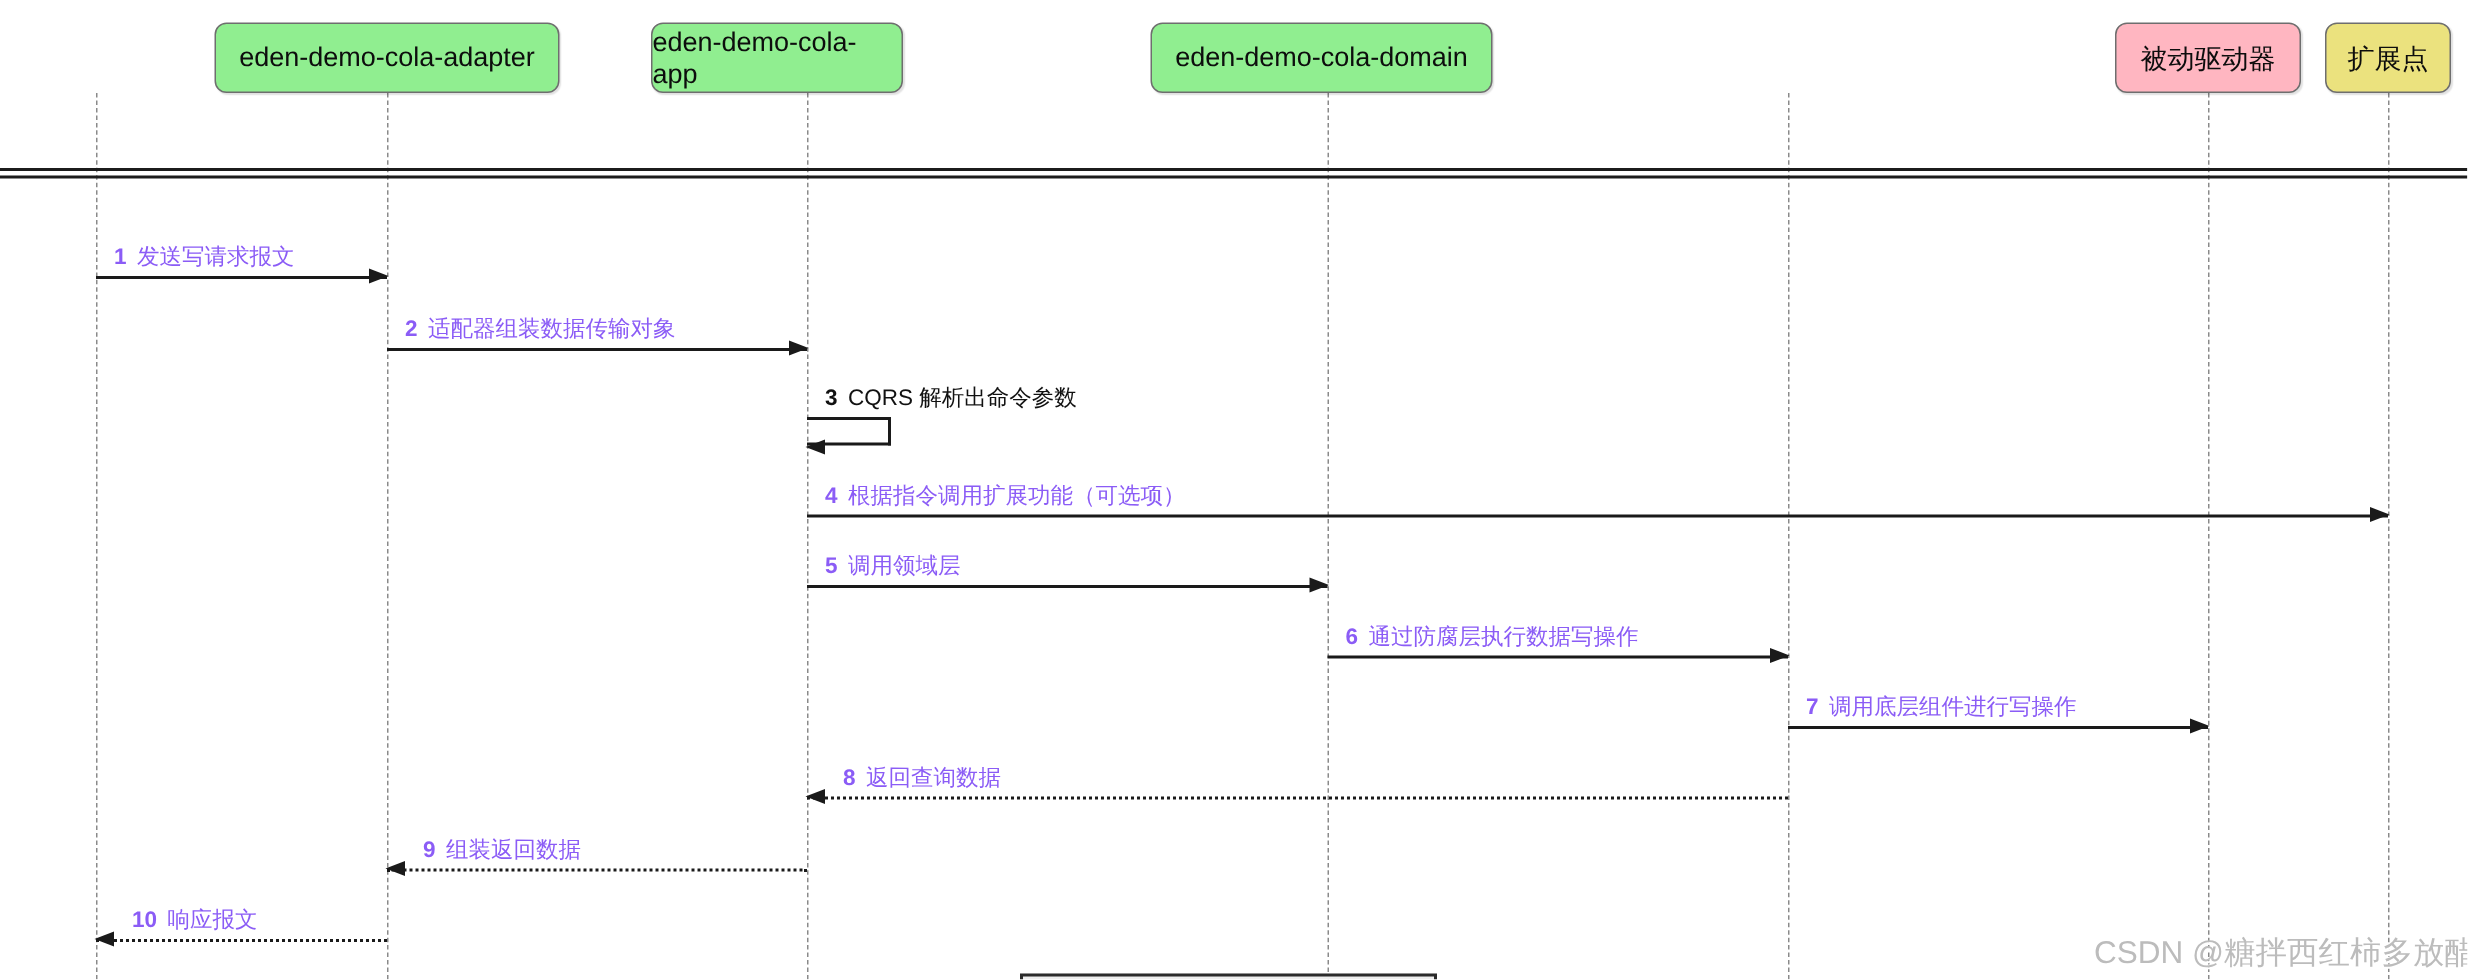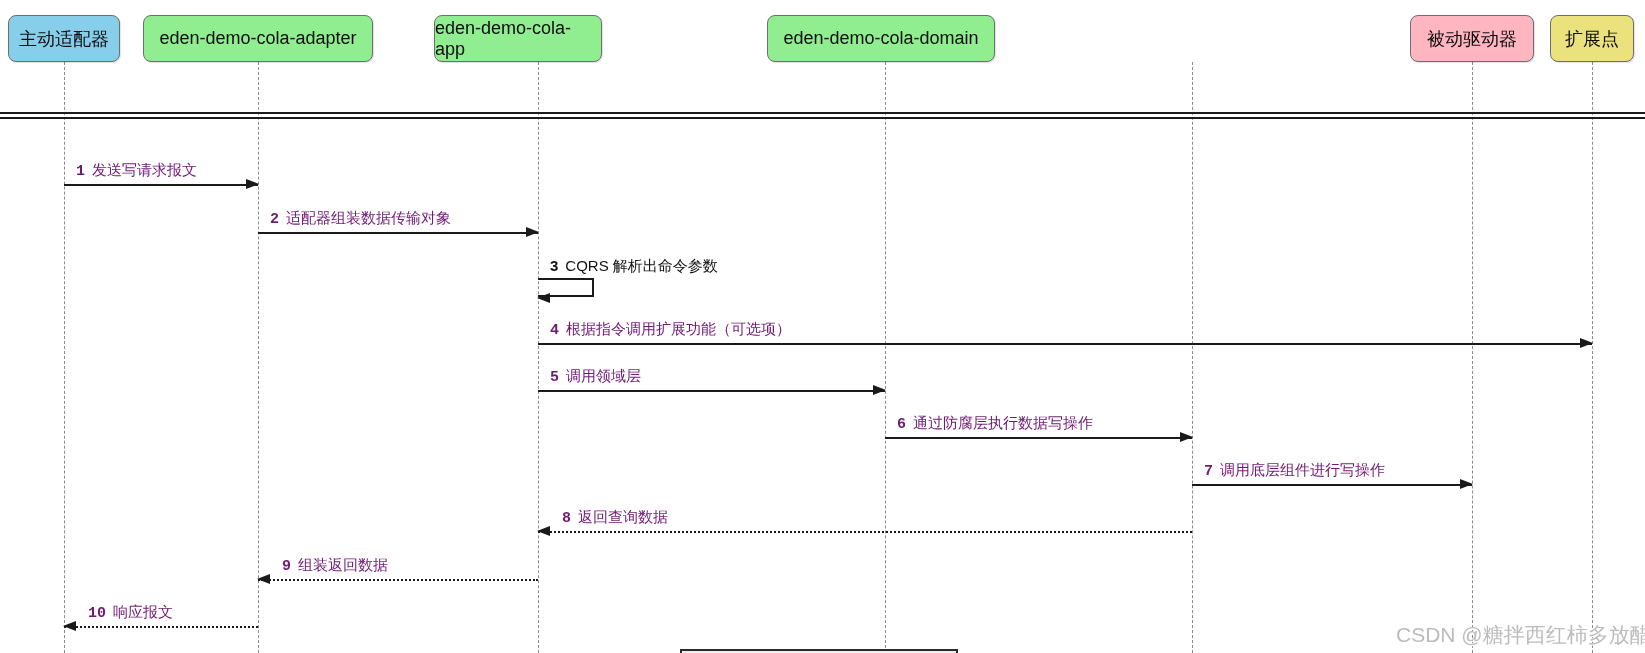--- a/index.html
+++ b/index.html
@@ -41,21 +41,21 @@
   }
   
   .msg{position:absolute; height:0; z-index:3;}
   .msg .line{
     position:absolute; left:0; right:0; top:-1px; height:0;
     border-top:2px solid #1a1a1a;
   }
   .msg .line.dotted{border-top-style:dotted;}
   .msg .lbl{
     position:absolute; bottom:6px; white-space:nowrap;
-    font-size:15px; color:#701a75; line-height:1;font-family:Liberation Mono, monospace;
+    font-size:15px; color:#8b5cf6; line-height:1;
   }
   .msg.ltr .lbl{left:12px;}
   .msg.rtl .lbl{left:24px;}
   .msg .lbl b{font-weight:bold; margin-right:7px;}
   .head{position:absolute; width:0; height:0; top:-6px;}
   .head.r{right:-1px; border-top:5px solid transparent; border-bottom:5px solid transparent; border-left:13px solid #1a1a1a;}
   .head.l{left:-1px;  border-top:5px solid transparent; border-bottom:5px solid transparent; border-right:13px solid #1a1a1a;}
   
   .selfmsg{position:absolute; left:538px; top:278px; width:56px; height:19px; z-index:3;}
   .selfmsg .loop{
@@ -87,23 +87,20 @@
 <div class="canvas">
 
   <div class="lifeline" style="left:64px"></div>
   <div class="lifeline" style="left:258px"></div>
   <div class="lifeline" style="left:538px"></div>
   <div class="lifeline" style="left:885px"></div>
   <div class="lifeline" style="left:1192px"></div>
   <div class="lifeline" style="left:1472px"></div>
   <div class="lifeline" style="left:1592px"></div>
 
-  <div class="pbox c-blue" style="left:8px;    width:112px">
-      <span>主动适配器</span>
-    </div>
   <div class="pbox c-green" style="left:143px;  width:230px">
       <span>eden-demo-cola-adapter</span>
     </div>
   <div class="pbox c-green" style="left:434px;  width:168px">
       <span>eden-demo-cola-app</span>
     </div>
   <div class="pbox c-green" style="left:767px;  width:228px">
       <span>eden-demo-cola-domain</span>
     </div>
   <div class="pbox c-pink" style="left:1410px; width:124px">

